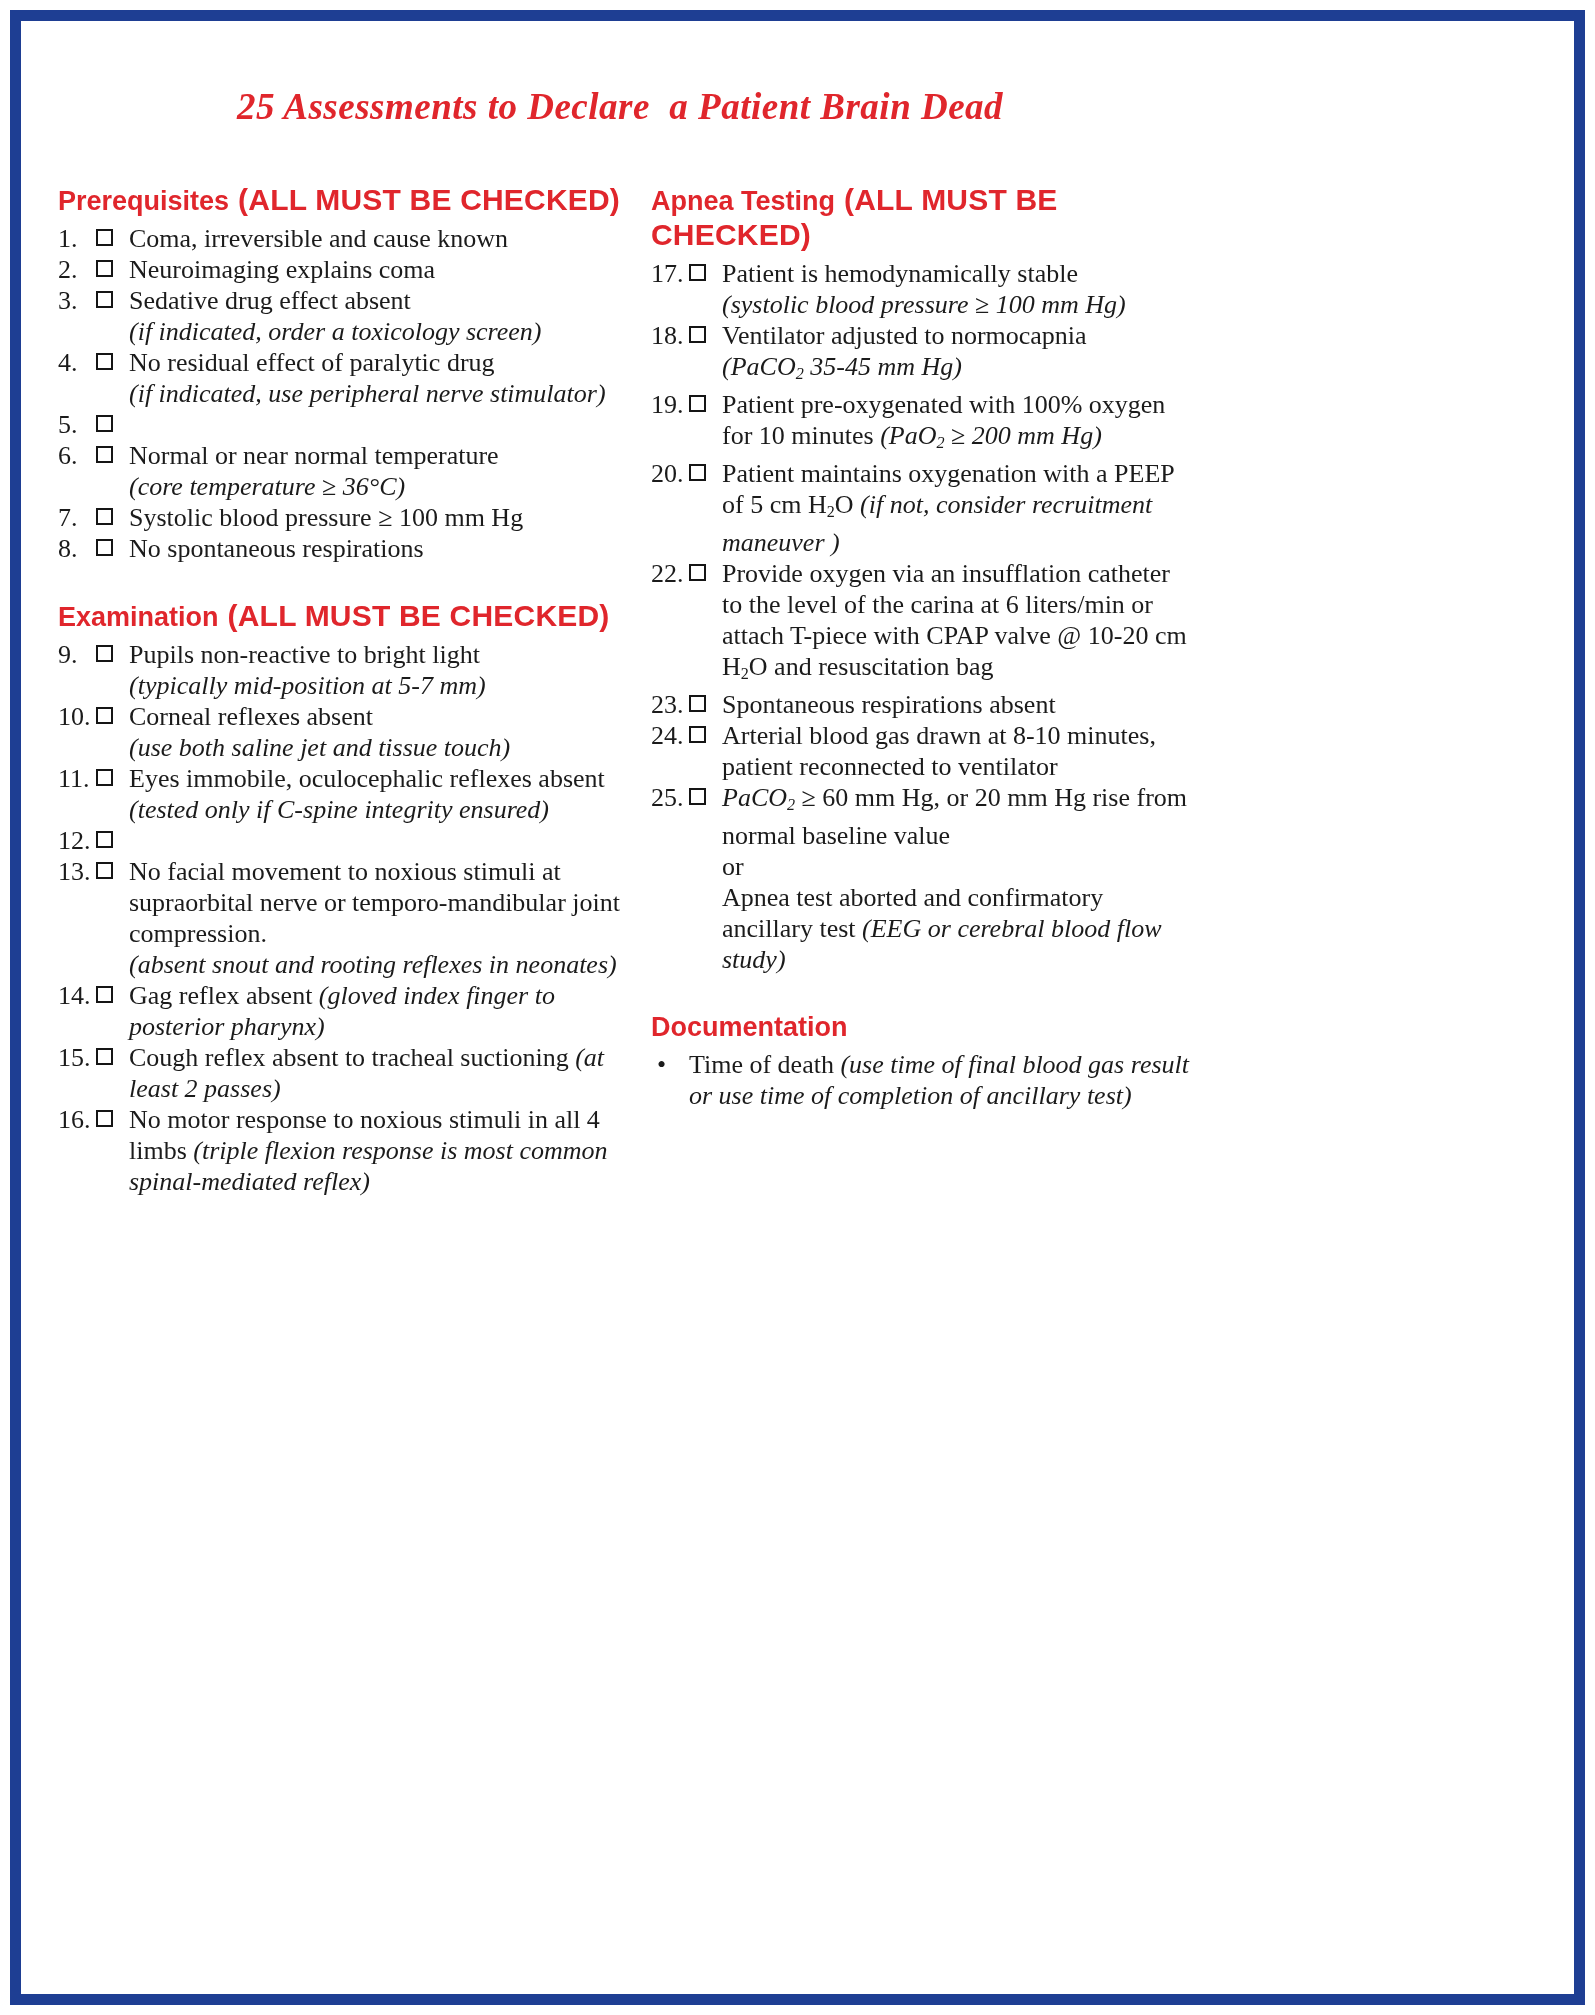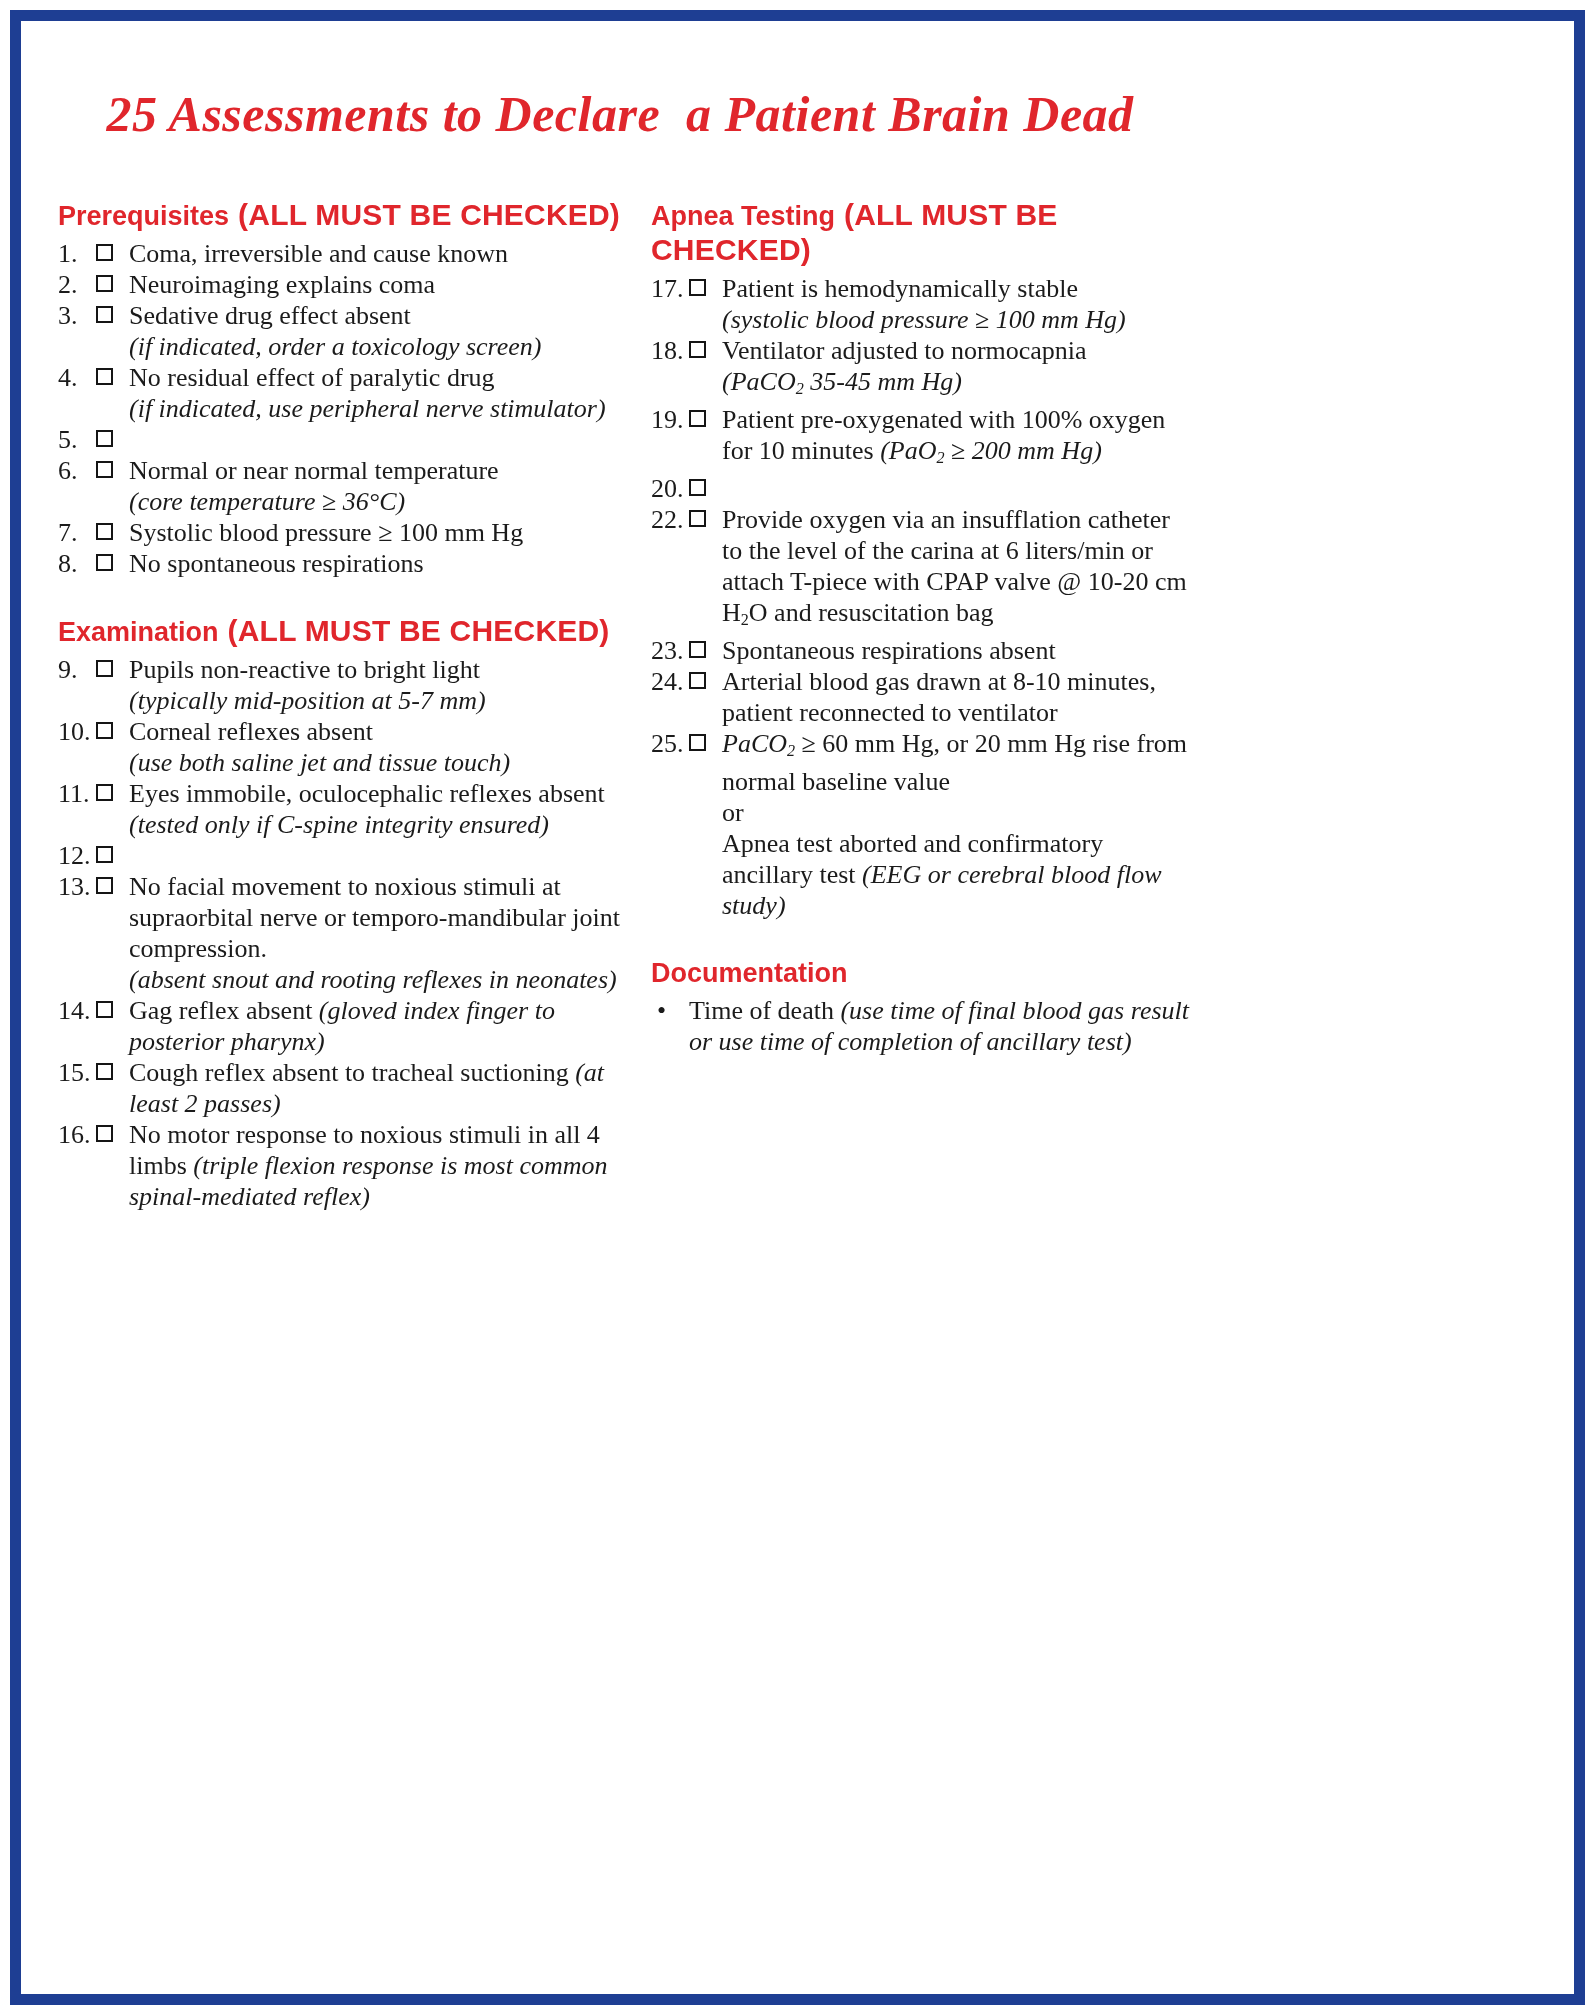--- a/index.html
+++ b/index.html
@@ -13,21 +13,21 @@
   .frame {
     position: absolute; inset: 10px;
     border: 11px solid var(--frame);
     pointer-events: none;
   }
   .content { position: absolute; left: 58px; top: 86px; width: 1124px; }
   .page-title {
     font-family: "Liberation Serif", serif;
     font-style: italic; font-weight: bold;
     color: var(--accent);
-    font-size: 50px; line-height: 1.15;
+    font-size: 37px; line-height: 1.15;
     text-align: center; white-space: pre-wrap; letter-spacing: 0.5px;
   }
   .columns { display: flex; margin-top: 54px; align-items: flex-start; }
   .col-left  { width: 565px; flex: none; }
   .col-right { width: 545px; flex: none; margin-left: 28px; }
   .section + .section { margin-top: 35px; }
   .sec-heading {
     font-family: "Liberation Sans", sans-serif; font-weight: bold;
     color: var(--accent); font-size: 27px; line-height: 34px;
     margin-bottom: 5px;
@@ -155,20 +155,21 @@
             <div class="item-text"><span class="seg-n">Ventilator adjusted to normocapnia</span><br><span class="seg-i">(PaCO</span><span class="seg-si">2</span><span class="seg-i"> 35-45 mm Hg)</span></div>
           </div>
           <div class="item">
             <span class="marker">19.</span>
             <span class="checkbox"></span>
             <div class="item-text"><span class="seg-n">Patient pre-oxygenated with 100% oxygen for 10 minutes </span><span class="seg-i">(PaO</span><span class="seg-si">2</span><span class="seg-i"> ≥ 200 mm Hg)</span></div>
           </div>
           <div class="item">
             <span class="marker">20.</span>
             <span class="checkbox"></span>
+            <div class="item-text"><span class="seg-n">Patient maintains oxygenation with a PEEP of 5 cm H</span><span class="seg-s">2</span><span class="seg-n">O </span><span class="seg-i">(if not, consider recruitment maneuver )</span></div>
           </div>
           <div class="item">
             <span class="marker">22.</span>
             <span class="checkbox"></span>
             <div class="item-text"><span class="seg-n">Provide oxygen via an insufflation catheter to the level of the carina at 6 liters/min or attach T-piece with CPAP valve @ 10-20 cm H</span><span class="seg-s">2</span><span class="seg-n">O and resuscitation bag</span></div>
           </div>
           <div class="item">
             <span class="marker">23.</span>
             <span class="checkbox"></span>
             <div class="item-text"><span class="seg-n">Spontaneous respirations absent</span></div>

